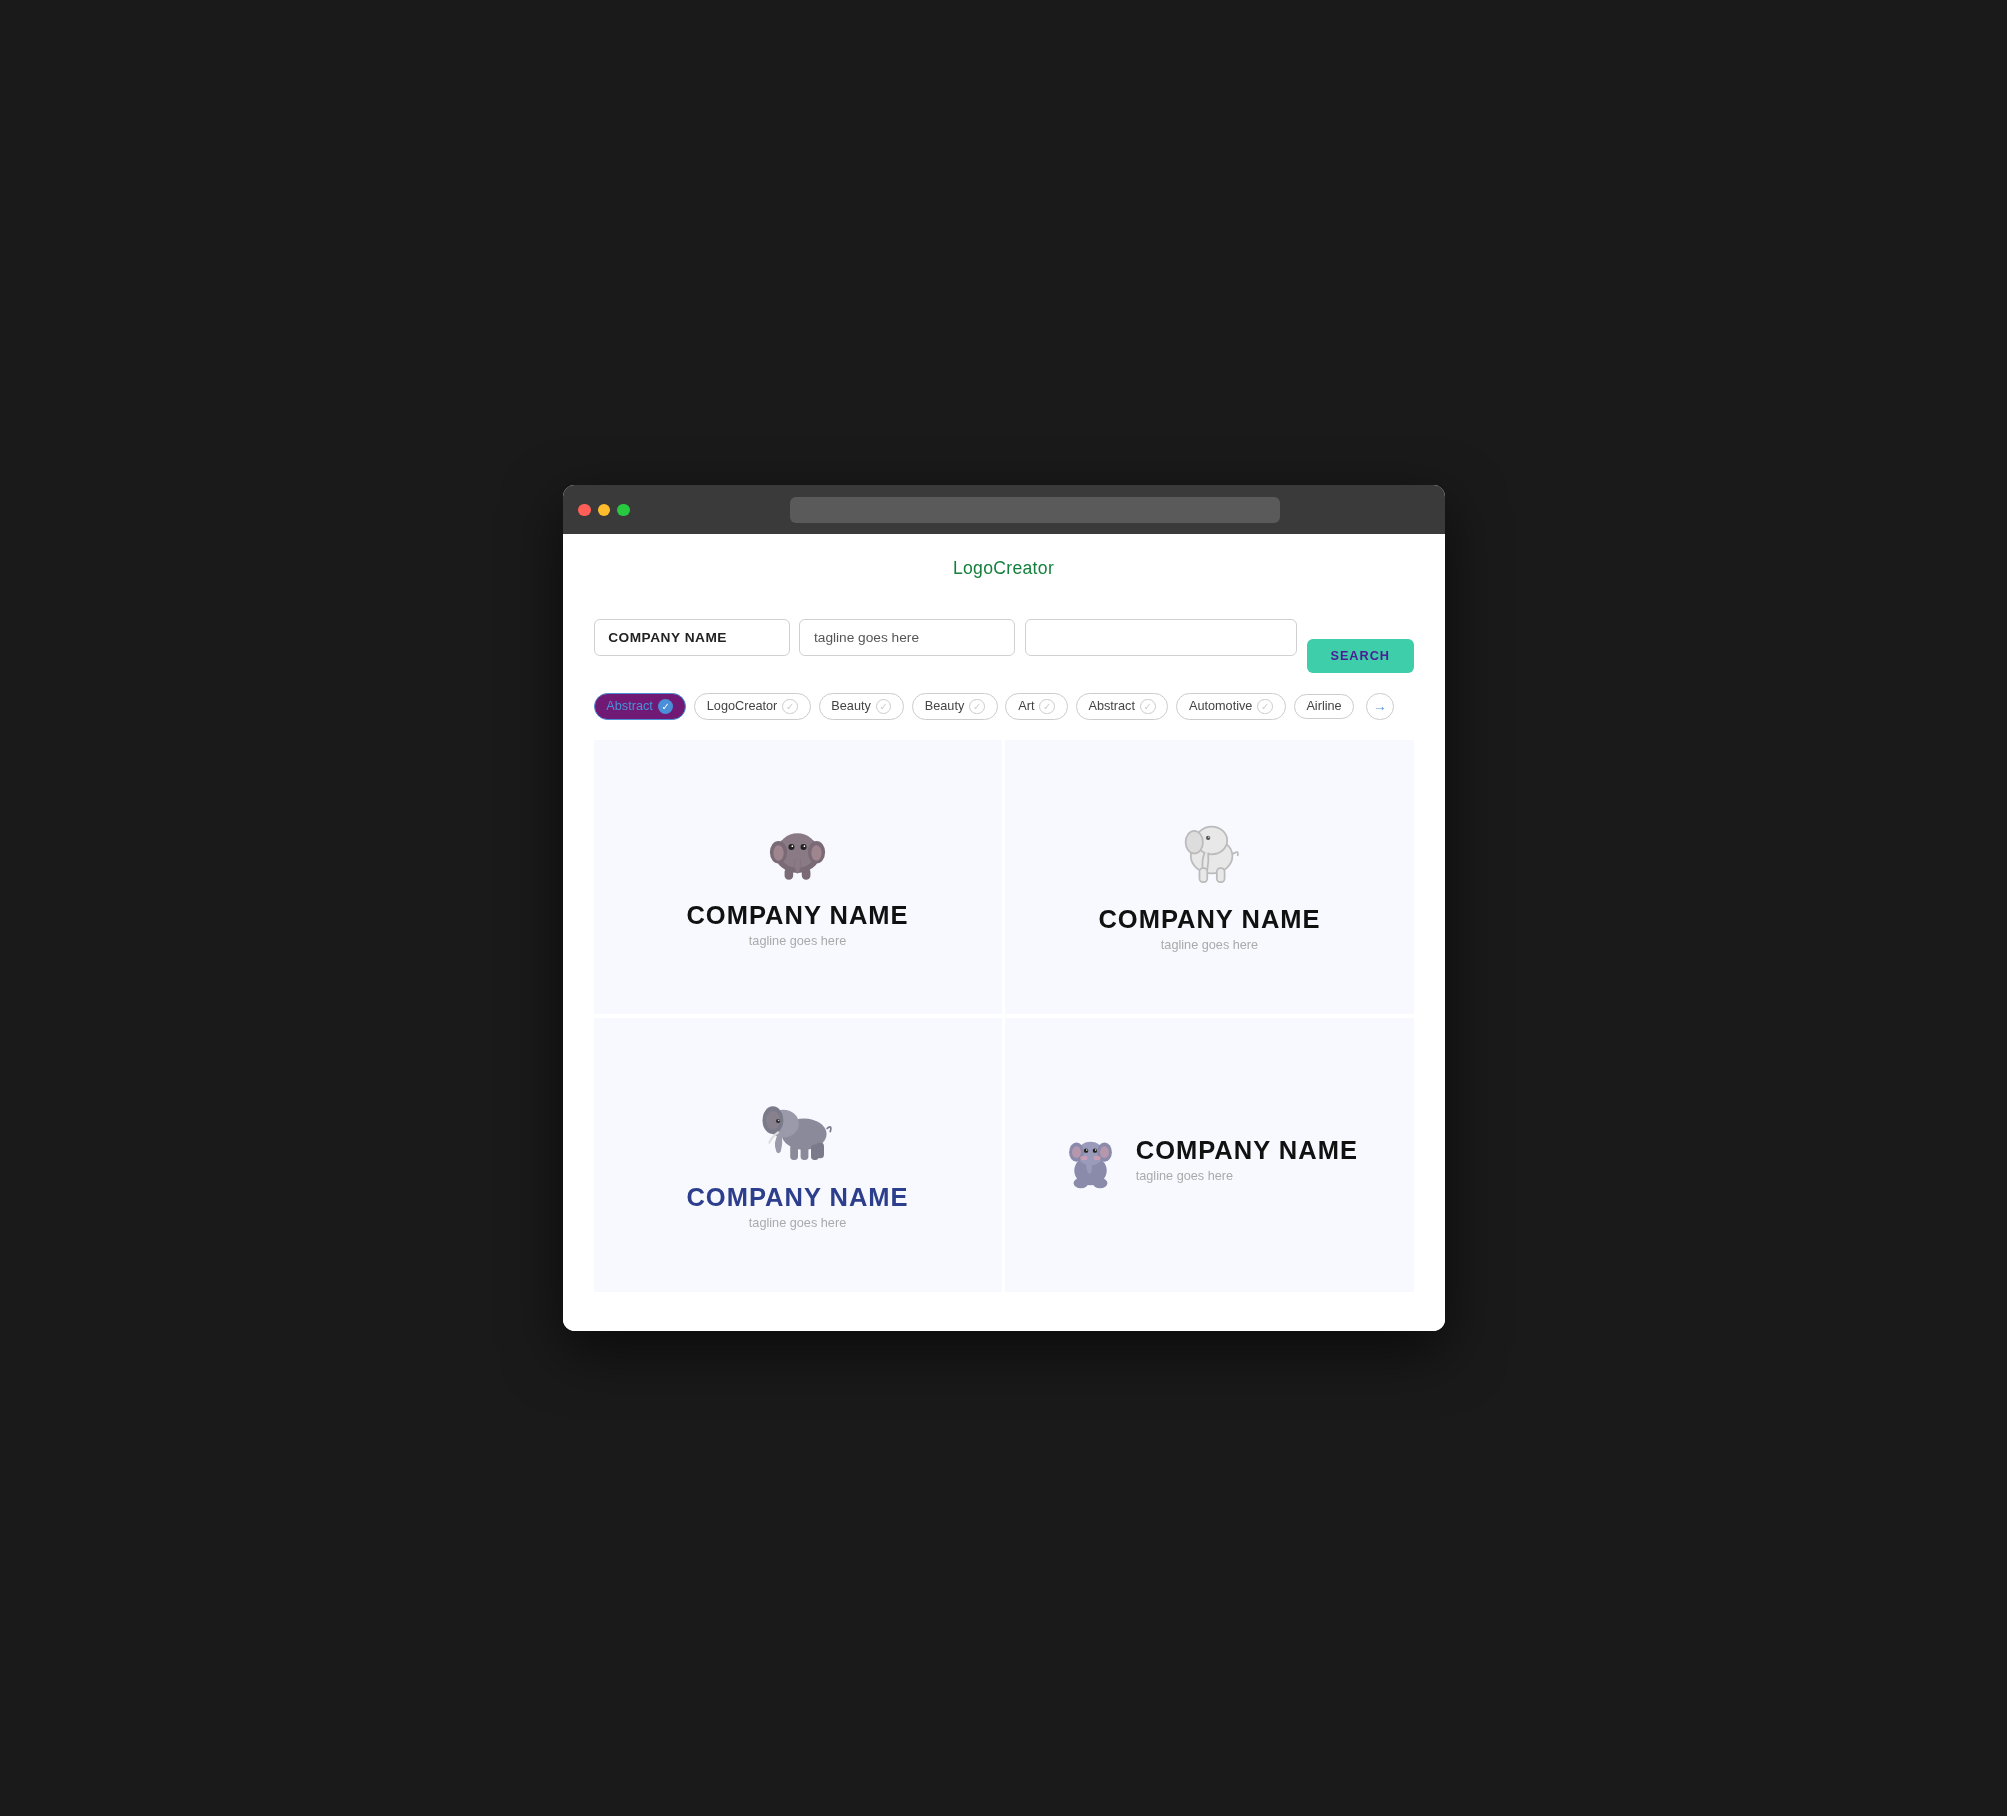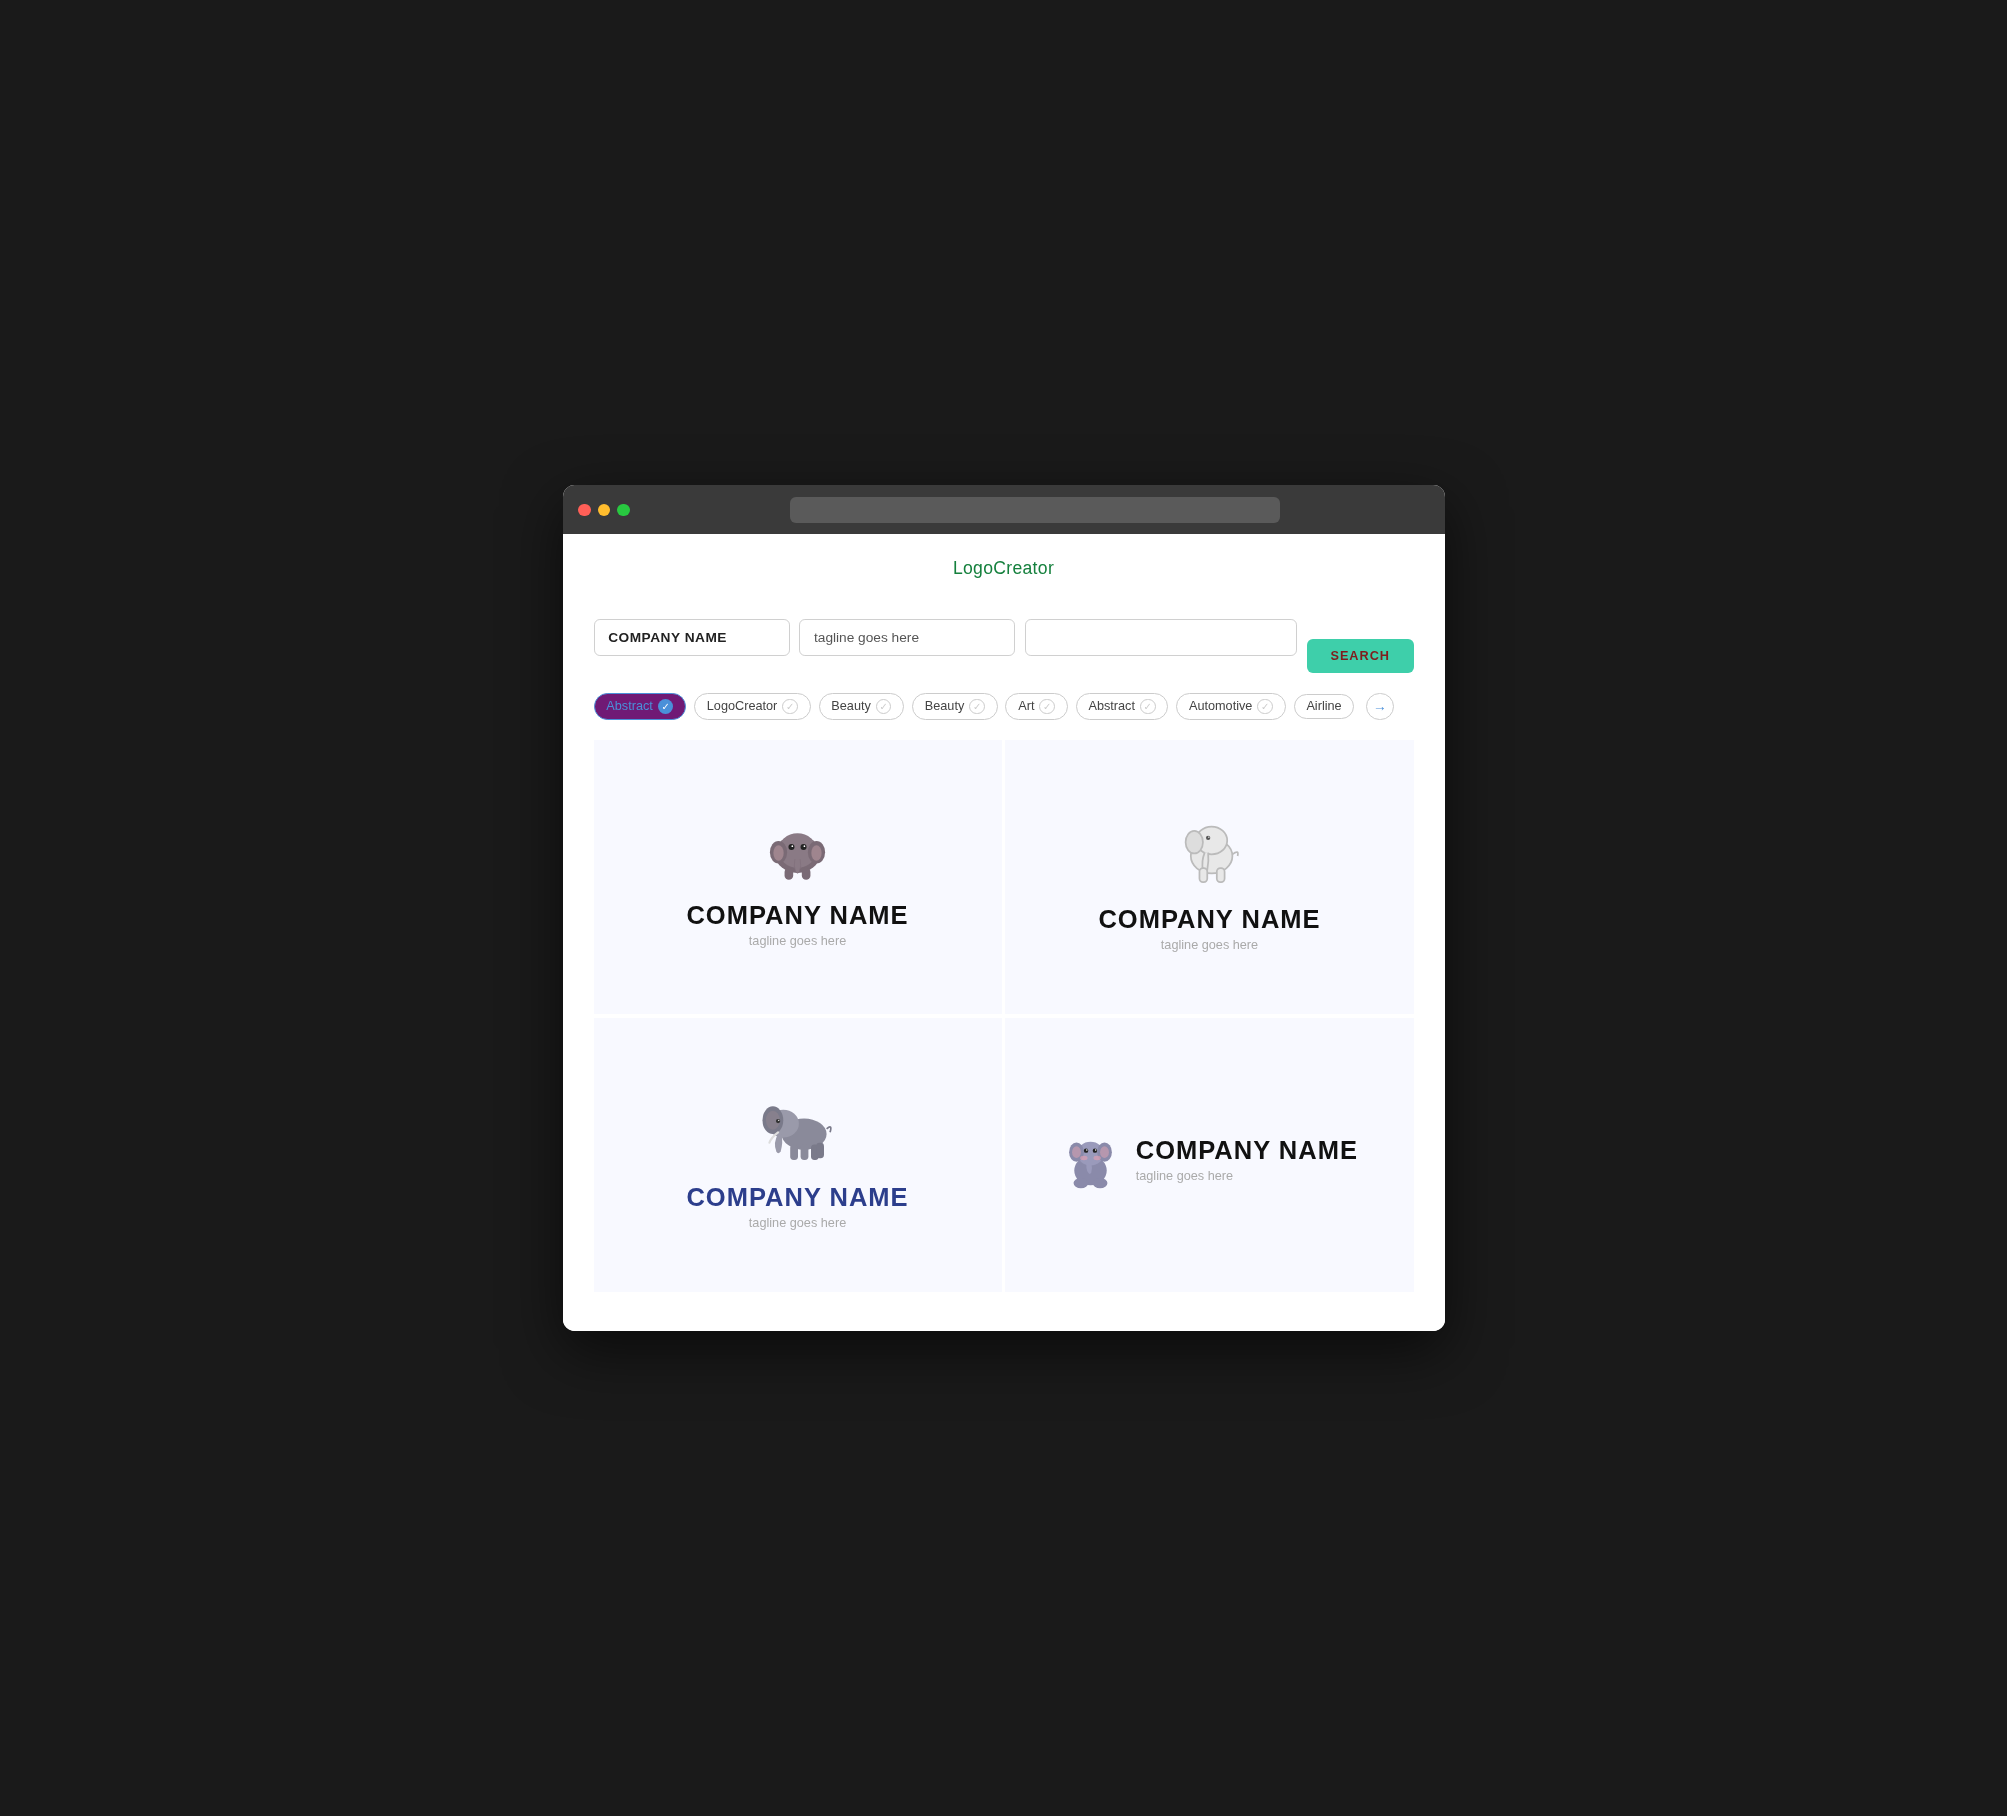--- a/index.html
+++ b/index.html
@@ -93,21 +93,21 @@
       width: 216px;
       color: #555;
     }
 
     .input-extra {
       flex: 1;
     }
 
     .search-button {
       background: #3ecfaa;
-      color: #7f1d1d;
+      color: #4c1d95;
       border: none;
       border-radius: 5.9px;
       padding: 9.8px 23.5px;
       font-size: 12.7px;
       font-weight: 700;
       letter-spacing: 1px;
       cursor: pointer;
       text-transform: uppercase;
       margin-top: 37px;
     }

